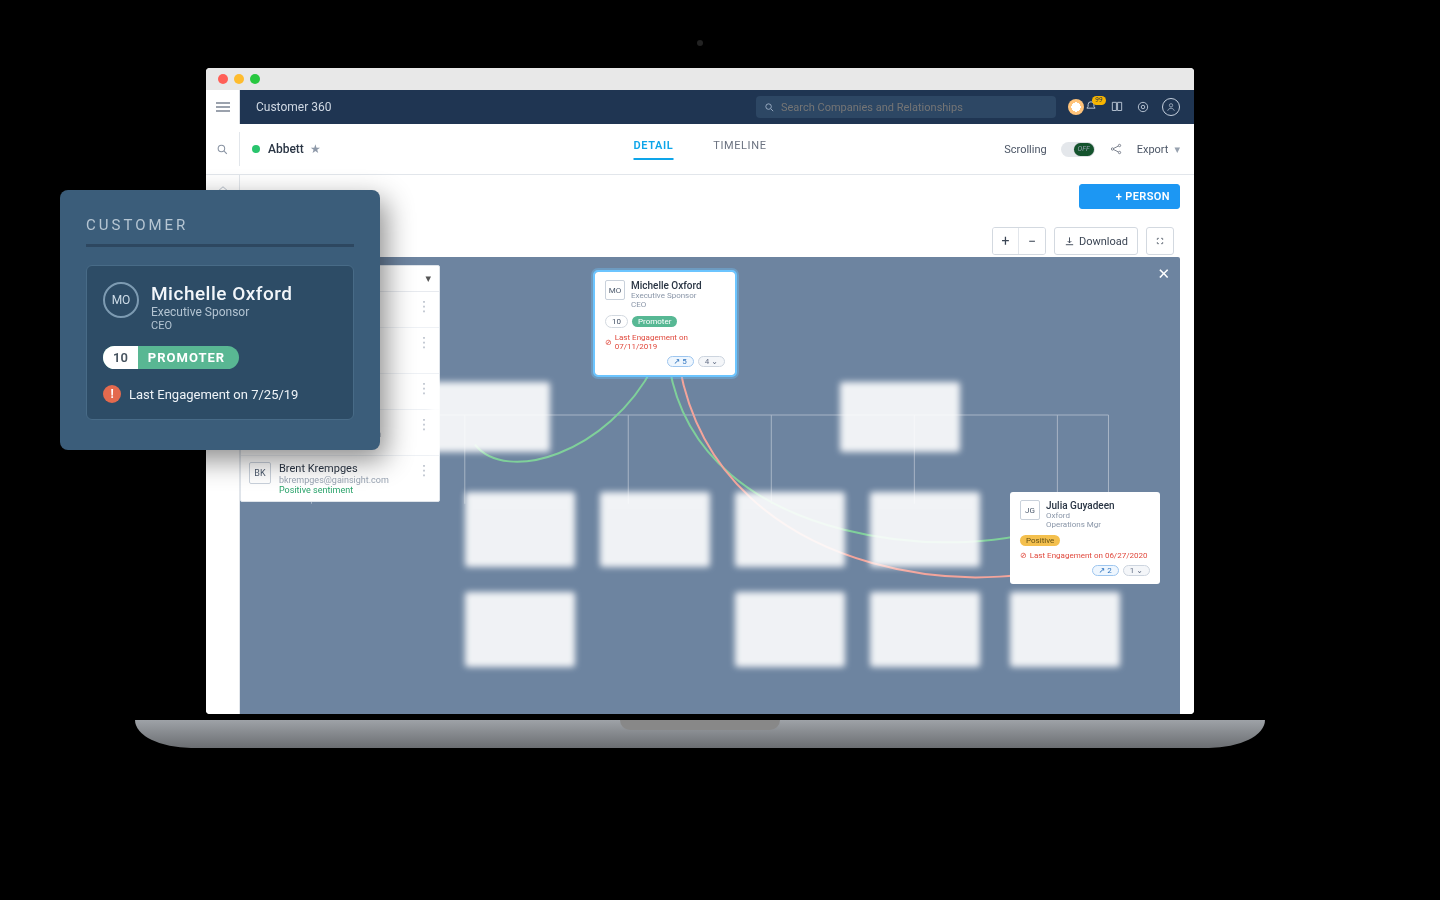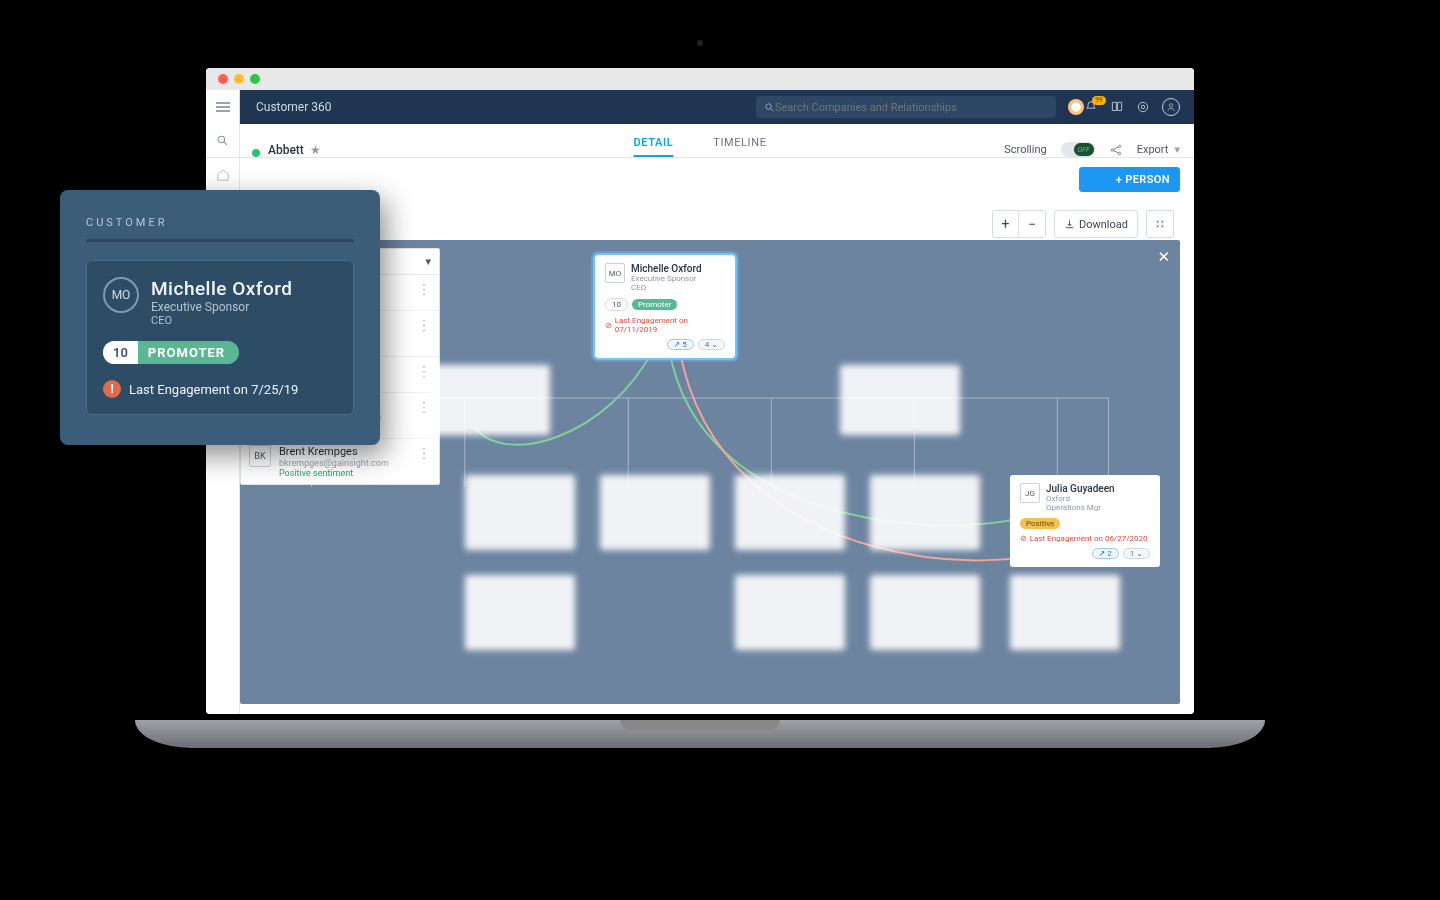--- a/index.html
+++ b/index.html
@@ -15,29 +15,29 @@
   .mac-bar{height:22px;background:#e8e8e8;display:flex;align-items:center;padding-left:12px;gap:6px;}
   .mac-dot{width:10px;height:10px;border-radius:50%;}
   .mac-red{background:#ff5f57;}
   .mac-yellow{background:#febc2e;}
   .mac-green{background:#28c840;}
   
   .app-header{height:34px;background:#1f3552;color:#cfd8e3;display:flex;align-items:center;font-size:12px;}
   .burger{width:34px;height:34px;background:#fff;color:#6b7280;display:flex;align-items:center;justify-content:center;border-right:1px solid #d9dde3;}
   .app-title{padding:0 16px;flex:0 0 auto;}
   .header-spacer{flex:1;}
-  .search-wrap{flex:0 0 300px;height:22px;background:#2d4764;border-radius:4px;display:flex;align-items:center;padding:0 8px;color:#9fb0c6;gap:0;font-size:11px;}
+  .search-wrap{flex:0 0 300px;height:22px;background:#2d4764;border-radius:4px;display:flex;align-items:center;padding:0 8px;color:#9fb0c6;gap:6px;font-size:11px;}
   .search-input{background:transparent;border:0;color:#cfd8e3;font-size:11px;width:100%;outline:none;}
   .header-avatar{width:16px;height:16px;border-radius:50%;background:radial-gradient(circle,#fff 40%,#ffc37a 42%);margin-left:12px;}
   .header-icons{margin-left:auto;display:flex;gap:12px;padding-right:14px;align-items:center;color:#c5d0de;font-style:italic;}
   .icon{position:relative;display:inline-flex;}
   .bell-badge{position:absolute;top:-4px;left:8px;background:#f7b500;color:#1f3552;font-size:7px;border-radius:8px;padding:0 3px;line-height:9px;}
   .circle-icon{width:18px;height:18px;border:1.5px solid #c5d0de;border-radius:50%;display:flex;align-items:center;justify-content:center;}
   
-  .sub-header{height:34px;border-bottom:1px solid #e2e6eb;display:flex;align-items:flex-end;font-size:12px;color:#2a3544;}
+  .sub-header{height:51px;border-bottom:1px solid #e2e6eb;display:flex;align-items:center;font-size:12px;color:#2a3544;}
   .sub-left-col{width:34px;height:34px;border-right:1px solid #e2e6eb;display:flex;align-items:center;justify-content:center;color:#8a94a3;}
   .status-dot{width:8px;height:8px;border-radius:50%;background:#29c46d;margin-left:12px;margin-right:8px;}
   .company-name{font-weight:500;}
   .star{color:#8d98a8;margin-left:6px;}
   .tabs{position:absolute;left:50%;transform:translateX(-50%);display:flex;gap:40px;font-size:11px;letter-spacing:.6px;}
   .tab{color:#6b7280;padding-bottom:6px;}
   .tab.active{color:#0ea5e9;border-bottom:2px solid #0ea5e9;font-weight:600;}
   .sub-right{margin-left:auto;display:flex;align-items:center;gap:14px;padding-right:14px;color:#4c5666;font-size:11px;}
   .toggle{width:34px;height:15px;background:#e4e7eb;border-radius:10px;position:relative;font-size:7px;}
   .toggle .knob{position:absolute;right:1px;top:1px;width:20px;height:13px;background:#14532d;border-radius:8px;box-shadow:0 0 1px rgba(0,0,0,.3);display:flex;align-items:center;justify-content:center;color:#97a1af;font-style:italic;}
@@ -85,21 +85,21 @@
   .pill-passive{background:#f4c04e;color:#634e12;}
   .oc-warn{margin-top:5px;font-size:8px;color:#e0493d;display:flex;align-items:center;gap:3px;}
   .oc-bottom{margin-top:5px;display:flex;gap:4px;justify-content:flex-end;}
   .mini-badge{border:1px solid #9ec6ef;background:#eef6fe;color:#2f74bf;border-radius:9px;padding:0 6px;font-size:8px;display:flex;gap:2px;align-items:center;}
   .mini-badge.gray{border-color:#cdd5df;background:#f4f6f9;color:#657087;}
   .highlight{outline:2px solid #6cc5ff;box-shadow:0 0 0 4px rgba(108,197,255,.35);}
   
   svg.conns{position:absolute;inset:0;width:100%;height:100%;pointer-events:none;}
   
   .callout{position:absolute;left:60px;top:190px;width:320px;background:#3b5d7a;border-radius:8px;box-shadow:6px 10px 28px rgba(0,0,0,.45);padding:26px 26px 30px;color:#e5edf3;z-index:50;}
-  .callout-label{font-size:11px;letter-spacing:3px;color:#b6c6d3;}
+  .callout-label{font-size:15px;letter-spacing:3px;color:#b6c6d3;}
   .callout-big{font-size:34px;font-weight:300;letter-spacing:2px;margin-top:2px;}
   .callout-rule{height:3px;background:#2d4760;margin:10px 0 18px;}
   .callout-card{background:#2d4c66;border:1px solid #486b87;border-radius:6px;padding:16px;}
   .cc-top{display:flex;gap:12px;}
   .cc-av{width:36px;height:36px;border:2px solid #7d9bb2;border-radius:50%;color:#cedce7;display:flex;align-items:center;justify-content:center;font-size:12px;}
   .cc-name{font-size:19px;font-weight:500;color:#f2f6fa;letter-spacing:.5px;}
   .cc-role{font-size:12px;color:#b3c4d2;}
   .cc-title{font-size:11px;color:#b3c4d2;}
   .cc-pill{margin-top:14px;display:inline-flex;align-items:center;background:#59b793;border-radius:20px;overflow:hidden;}
   .cc-pill .num{background:#fff;color:#46535f;font-weight:600;padding:4px 10px;font-size:13px;}

